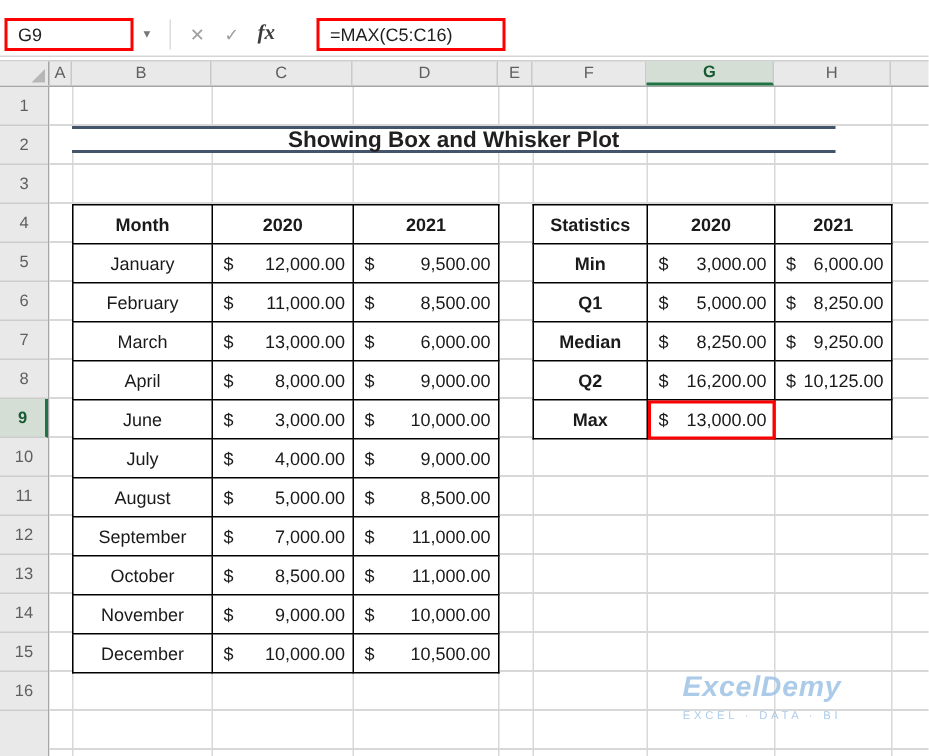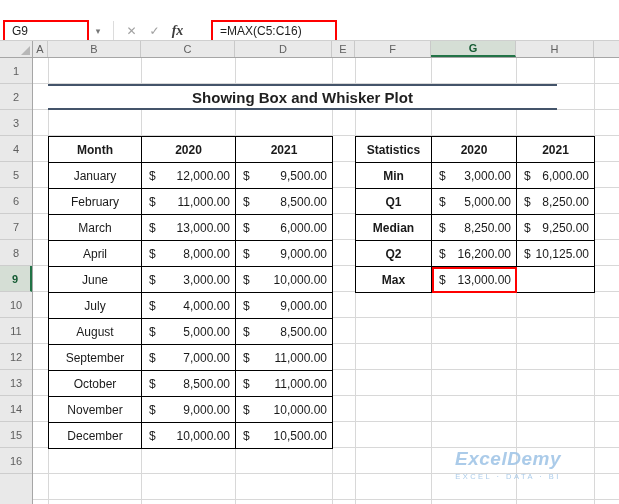--- a/index.html
+++ b/index.html
@@ -1,20 +1,20 @@
 <!DOCTYPE html>
 <html><head>
 <meta charset="utf-8">
 <style>
   * { margin:0; padding:0; box-sizing:border-box; }
   html,body { width:619px; height:504px; overflow:hidden; background:#fff;
     font-family:"Liberation Sans","DejaVu Sans",sans-serif; }
 
   
-  .formula-bar { position:absolute; top:16px; left:0; width:619px; height:30px;
+  .formula-bar { position:absolute; top:8px; left:0; width:619px; height:30px;
     background:#fff; border-bottom:1px solid #d6d6d6; display:flex; align-items:center; }
   .name-box { margin-left:3px; width:86px; height:22px; border:2px solid #FF0000;
     background:#fff; display:flex; align-items:center; padding-left:7px;
     font-size:12px; color:#222; }
   .name-dd { width:18px; height:20px; display:flex; align-items:center;
     justify-content:center; color:#777; font-size:9px; cursor:default; }
   .fb-sep { width:1px; height:20px; background:#dcdcdc; margin:0 6px; }
   .fb-btn { width:23px; height:22px; border:none; background:transparent;
     display:flex; align-items:center; justify-content:center; font-size:12px; color:#a0a0a0; }
   .fb-btn.fx { color:#3c3c3c; font-family:"Liberation Serif",serif; font-style:italic;
@@ -40,21 +40,21 @@
     font-size:11px; color:#5f5f5f; border-bottom:1px solid #cdcdcd; }
   .row-h.sel { background:#D5DED5; border-right:2px solid #217346; color:#145A32; font-weight:bold; }
   .row-h.fill { height:30px; border-bottom:none; }
 
   
   .grid { position:absolute; top:58px; left:33px; width:586px; height:446px; background:#fff;
     background-image:repeating-linear-gradient(to bottom, transparent 0 25px, #d8d8d8 25px 26px); }
   .vl { position:absolute; top:0; bottom:0; width:1px; background:#d8d8d8; z-index:1; }
 
   
-  .sheet-title { position:absolute; left:15px; top:26px; width:509px; height:26px;
+  .sheet-title { position:absolute; left:15px; top:26px; width:509px; height:18px;
     background:#fff; z-index:2; display:flex; align-items:center; justify-content:center;
     font-size:15px; font-weight:bold; color:#1f1f1f;
     border-top:2px solid #44546A; border-bottom:2px solid #44546A; }
 
   
   table.data { position:absolute; border-collapse:collapse; table-layout:fixed; z-index:3; }
   table.data td { border:1px solid #000; height:26px; background:#fff;
     font-size:12px; color:#1a1a1a; padding:0; overflow:hidden; }
   td.hdr { font-weight:bold; text-align:center; }
   td.green { background:#C6E0B4; }

